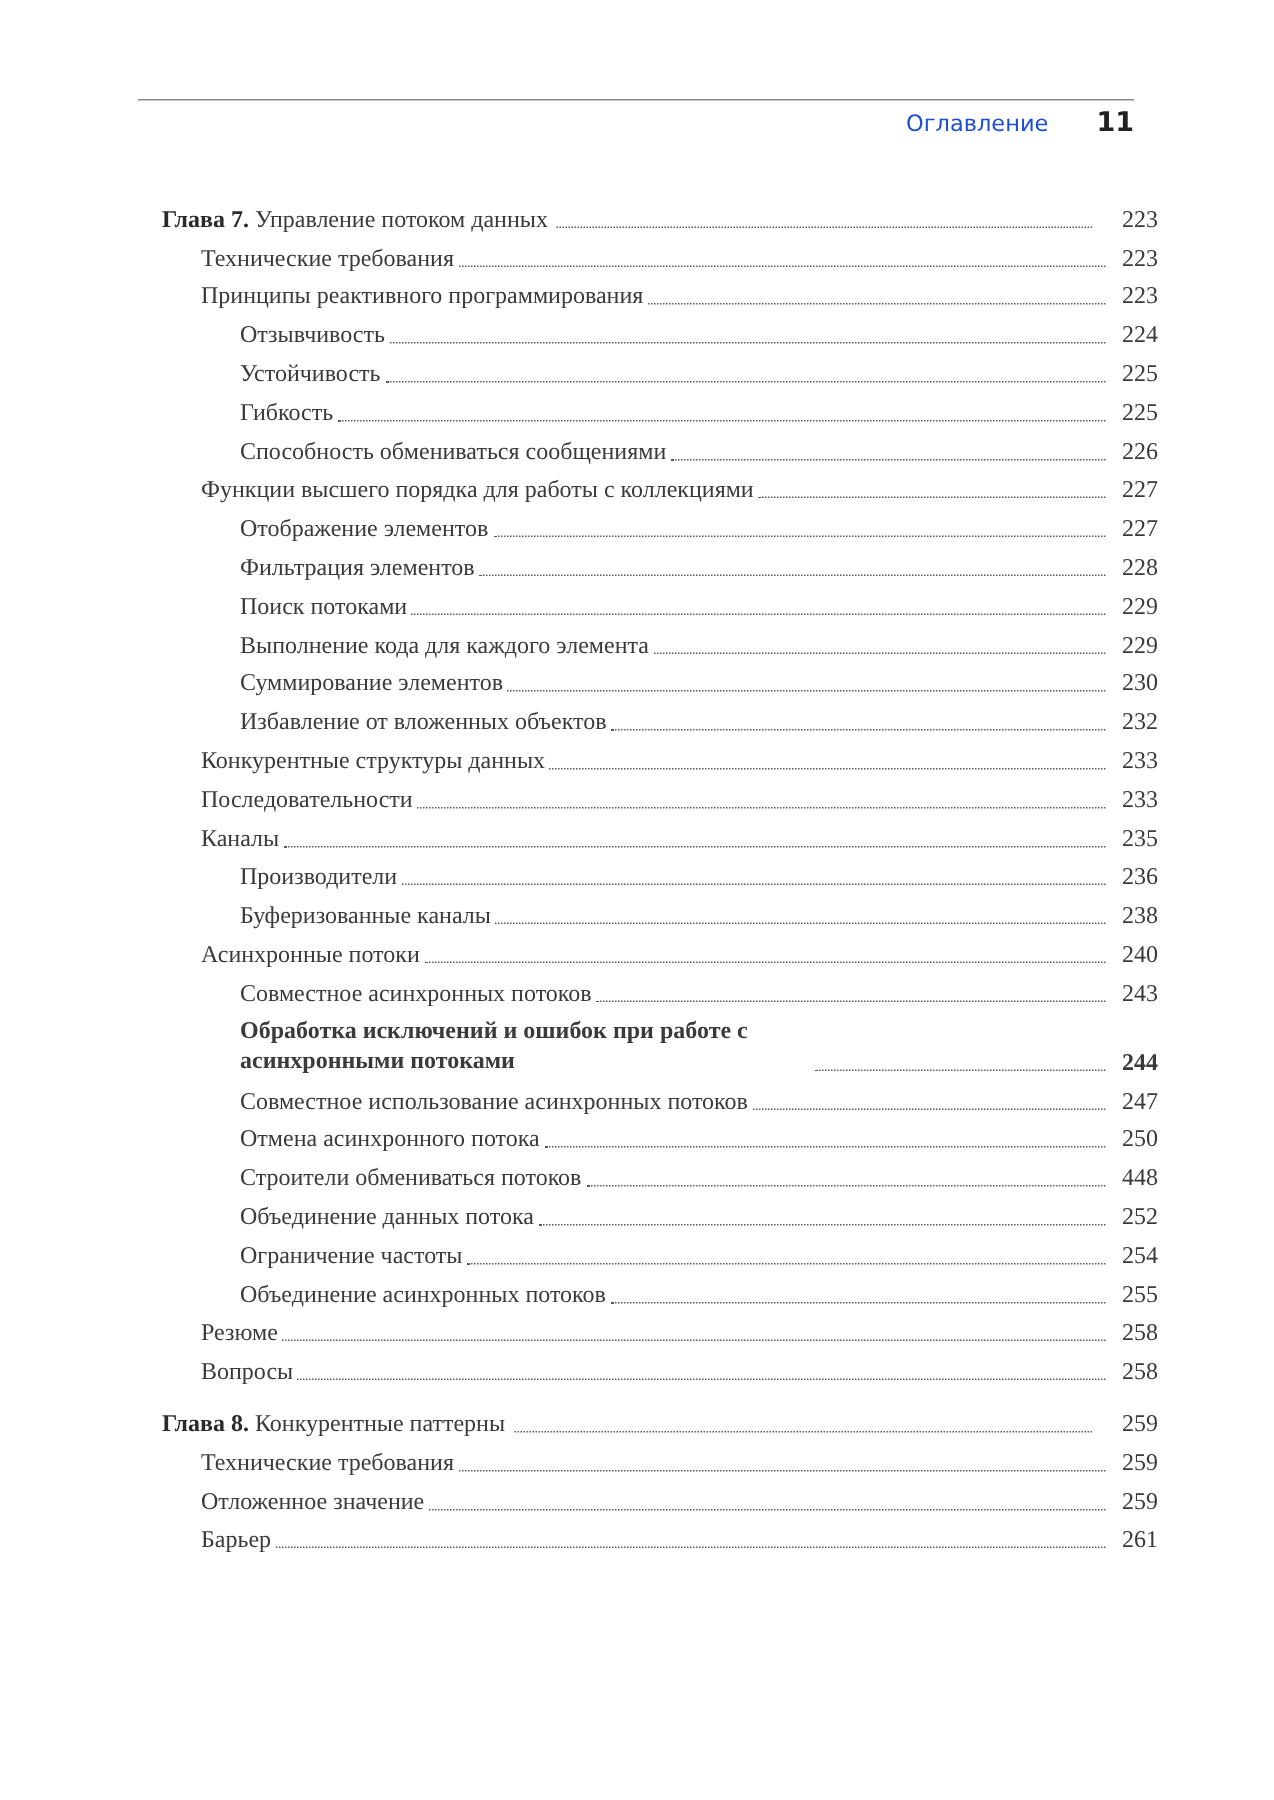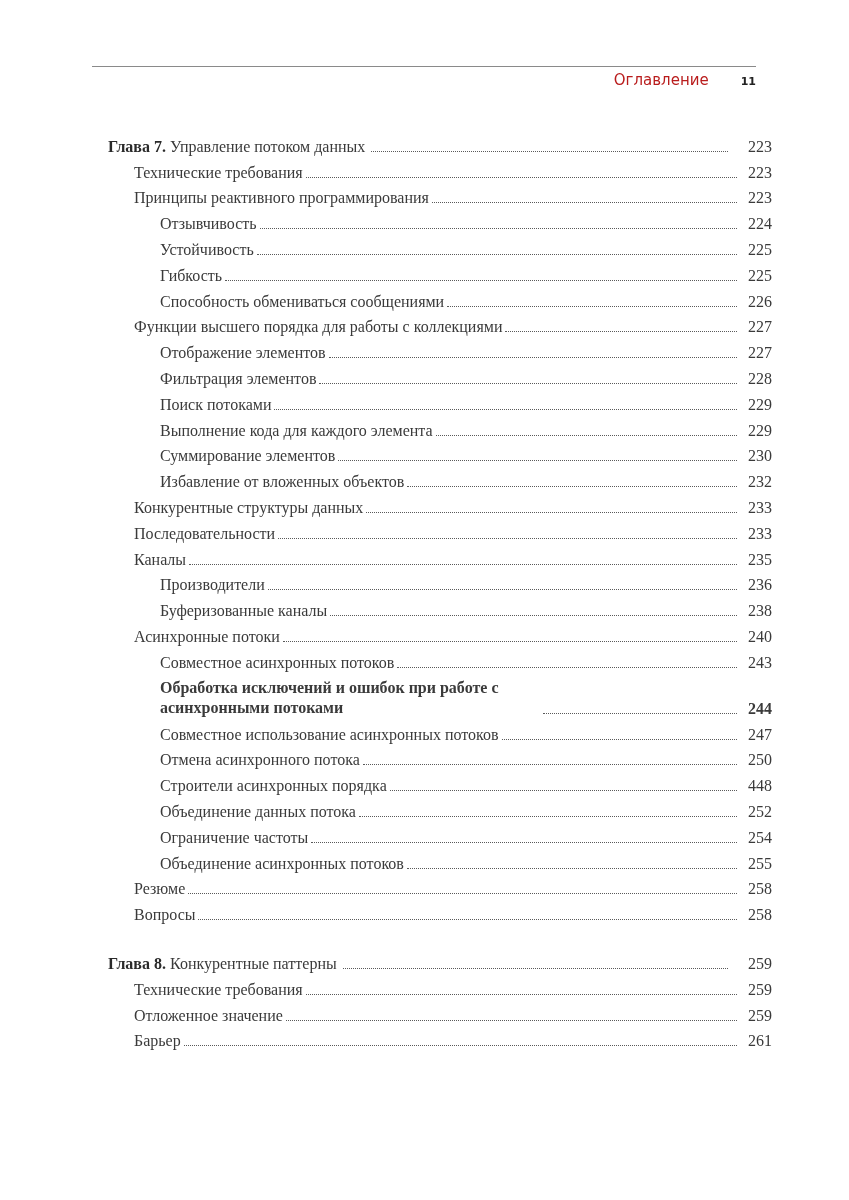--- a/index.html
+++ b/index.html
@@ -1,27 +1,27 @@
 <!DOCTYPE html>
 <html><head>
   <meta charset="utf-8">
   <style>
     html, body { margin: 0; padding: 0; background: #ffffff; }
     body { width: 849px; height: 1200px; position: relative; overflow: hidden; }
     .page { position: absolute; left: 0; top: 0; width: 849px; height: 1200px; background: #fff; }
     .header-rule { position: absolute; left: 92px; top: 66px; width: 664px; height: 0; border-top: 1.5px solid #8a8a8a; }
     .header { position: absolute; top: 71px; right: 93px; display: flex; align-items: baseline; font-family: "DejaVu Sans", sans-serif; color: #333; }
-    .header-title { font-size: 15px; color: #b91c1c; margin-right: 32px; }
-    .header-page { font-size: 11px; font-weight: bold; color: #222; }
+    .header-title { font-size: 15px; color: #1d4ed8; margin-right: 32px; }
+    .header-page { font-size: 18px; font-weight: bold; color: #222; }
     .toc { position: absolute; left: 108px; top: 130px; width: 664px; font-family: "Liberation Serif", "DejaVu Serif", serif; font-size: 16px; color: #3a3a3a; }
     .row { position: relative; height: 25.8px; display: flex; align-items: flex-end; }
     .row.lvl0 { padding-left: 0; }
     .row.lvl1 { padding-left: 26px; }
     .row.lvl2 { padding-left: 52px; }
-    .row.gap-before { margin-top: 23px; }
+    .row.gap-before { margin-top: 9px; }
     .row.multiline { height: 46px; align-items: flex-end; font-weight: bold; }
     .entry { display: flex; width: 100%; align-items: flex-end; line-height: 18px; }
     .title-wrap { white-space: nowrap; }
     .multiline .title-wrap { white-space: normal; max-width: 380px; line-height: 20px; }
     .chap-prefix { font-weight: bold; color: #2a2a2a; }
     .leader { flex: 1; margin: 0 3px 4px 3px; border-bottom: 1.5px dotted #5a5a5a; min-width: 10px; height: 0; }
     .chap .leader { margin-left: 6px; margin-right: 12px; }
     .pg { width: 32px; text-align: right; white-space: nowrap; }
   </style>
 </head>
@@ -200,21 +200,21 @@
       </div>
     <div class="row lvl2">
         <div class="entry">
           <span class="title-wrap">Отмена асинхронного потока</span>
           <span class="leader"></span>
           <span class="pg">250</span>
         </div>
       </div>
     <div class="row lvl2">
         <div class="entry">
-          <span class="title-wrap">Строители асинхронных порядка</span>
+          <span class="title-wrap">Строители обмениваться потоков</span>
           <span class="leader"></span>
           <span class="pg">448</span>
         </div>
       </div>
     <div class="row lvl2">
         <div class="entry">
           <span class="title-wrap">Объединение данных потока</span>
           <span class="leader"></span>
           <span class="pg">252</span>
         </div>

